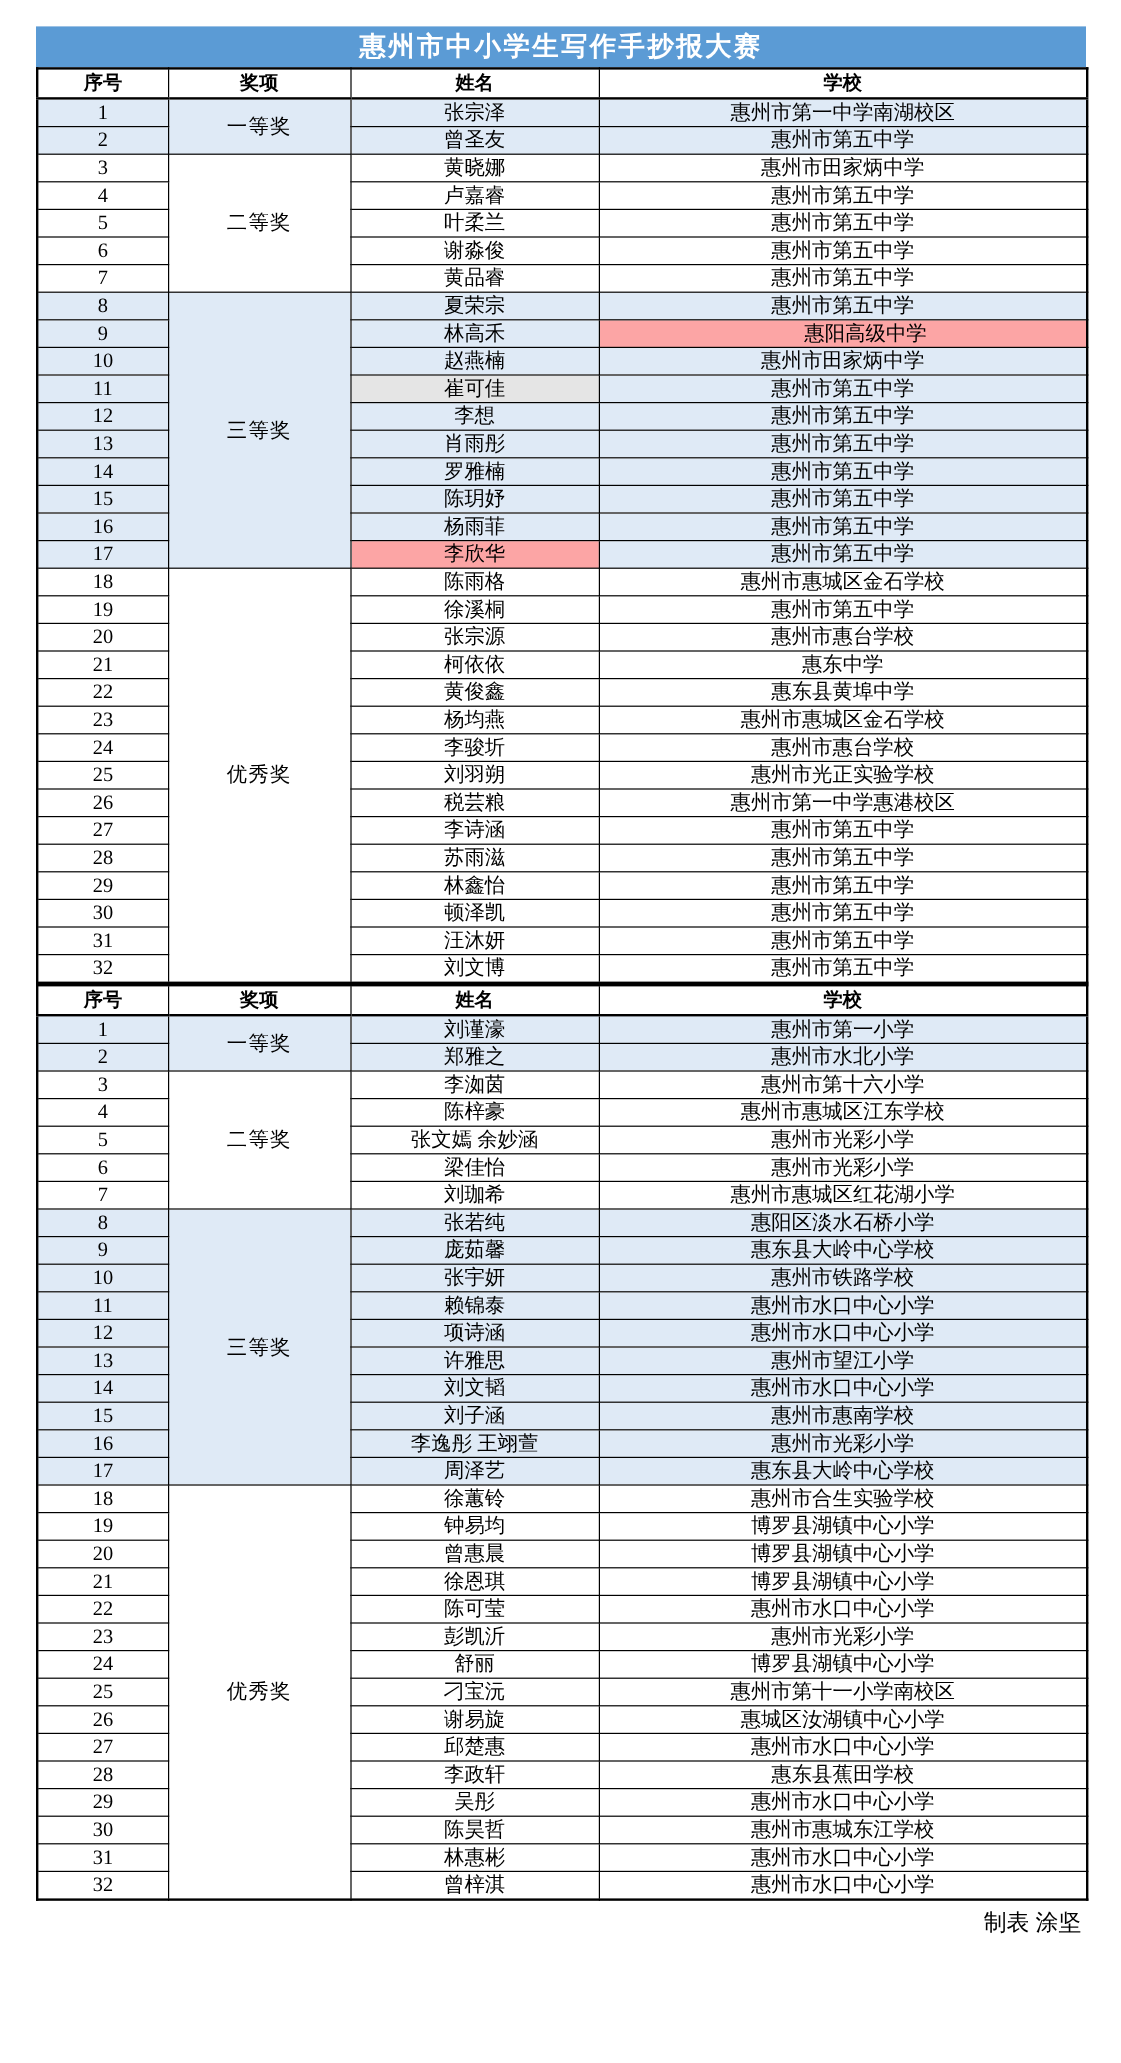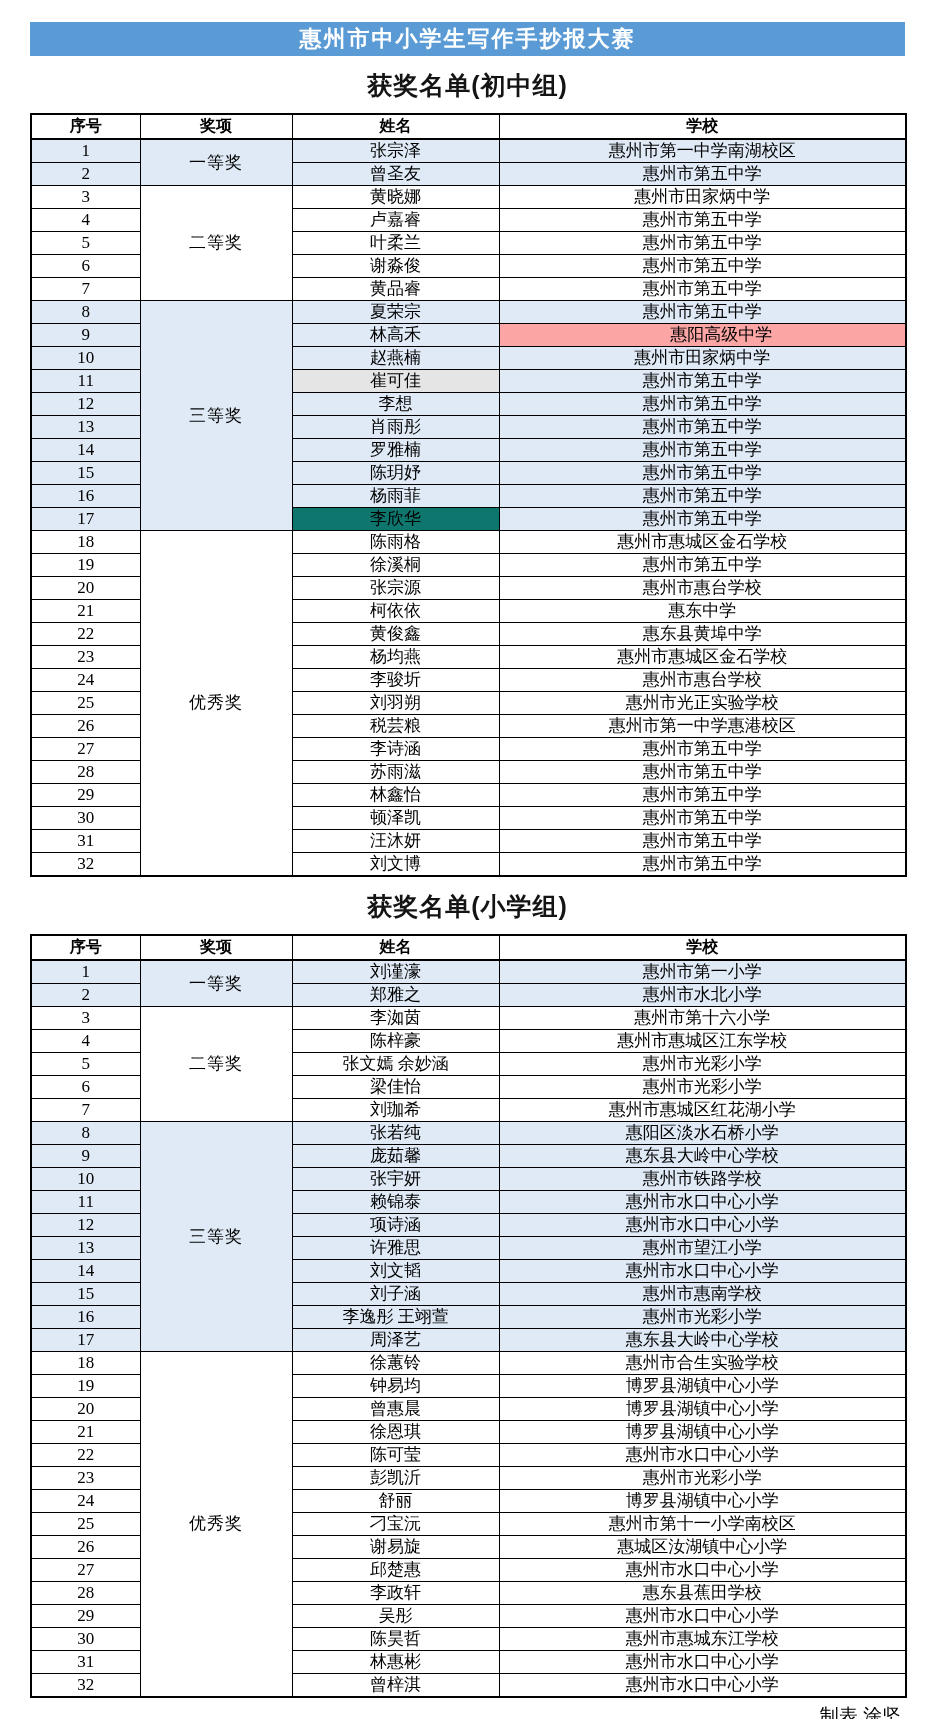--- a/index.html
+++ b/index.html
@@ -42,21 +42,20 @@
 </style>
 </head>
 <body>
 
 <div class="page">
   <header class="banner" id="banner" style="background: rgb(91, 155, 213); color: rgb(255, 255, 255);">
     <span>惠州市中小学生写作手抄报大赛</span>
   </header>
 
   <div id="tables-root">
-      <h2 class="section-title">获奖名单(初中组)</h2>
       <table>
         <colgroup>
           <col style="width: 109px;">
           <col style="width: 152px;">
           <col style="width: 207px;">
           <col style="width: 407px;">
         </colgroup>
         <thead>
           <tr>
             <th>序号</th>
@@ -144,21 +143,21 @@
             <td style="background: rgb(223, 234, 246);">陈玥妤</td>
             <td style="background: rgb(223, 234, 246);">惠州市第五中学</td>
           </tr>
           <tr>
             <td class="num" style="background: rgb(223, 234, 246);">16</td>
             <td style="background: rgb(223, 234, 246);">杨雨菲</td>
             <td style="background: rgb(223, 234, 246);">惠州市第五中学</td>
           </tr>
           <tr>
             <td class="num" style="background: rgb(223, 234, 246);">17</td>
-            <td style="background: #0f766e; margin-top: 12px;">李欣华</td>
+            <td style="background: #fca5a5; margin-top: 12px;">李欣华</td>
             <td style="background: rgb(223, 234, 246);">惠州市第五中学</td>
           </tr>
           <tr>
             <td class="num">18</td>
             <td class="award" rowspan="15">优秀奖</td>
             <td>陈雨格</td>
             <td>惠州市惠城区金石学校</td>
           </tr>
           <tr>
             <td class="num">19</td>
@@ -225,21 +224,20 @@
             <td>汪沐妍</td>
             <td>惠州市第五中学</td>
           </tr>
           <tr>
             <td class="num">32</td>
             <td>刘文博</td>
             <td>惠州市第五中学</td>
           </tr>
         </tbody>
       </table>
-      <h2 class="section-title">获奖名单(小学组)</h2>
       <table>
         <colgroup>
           <col style="width: 109px;">
           <col style="width: 152px;">
           <col style="width: 207px;">
           <col style="width: 407px;">
         </colgroup>
         <thead>
           <tr>
             <th>序号</th>

